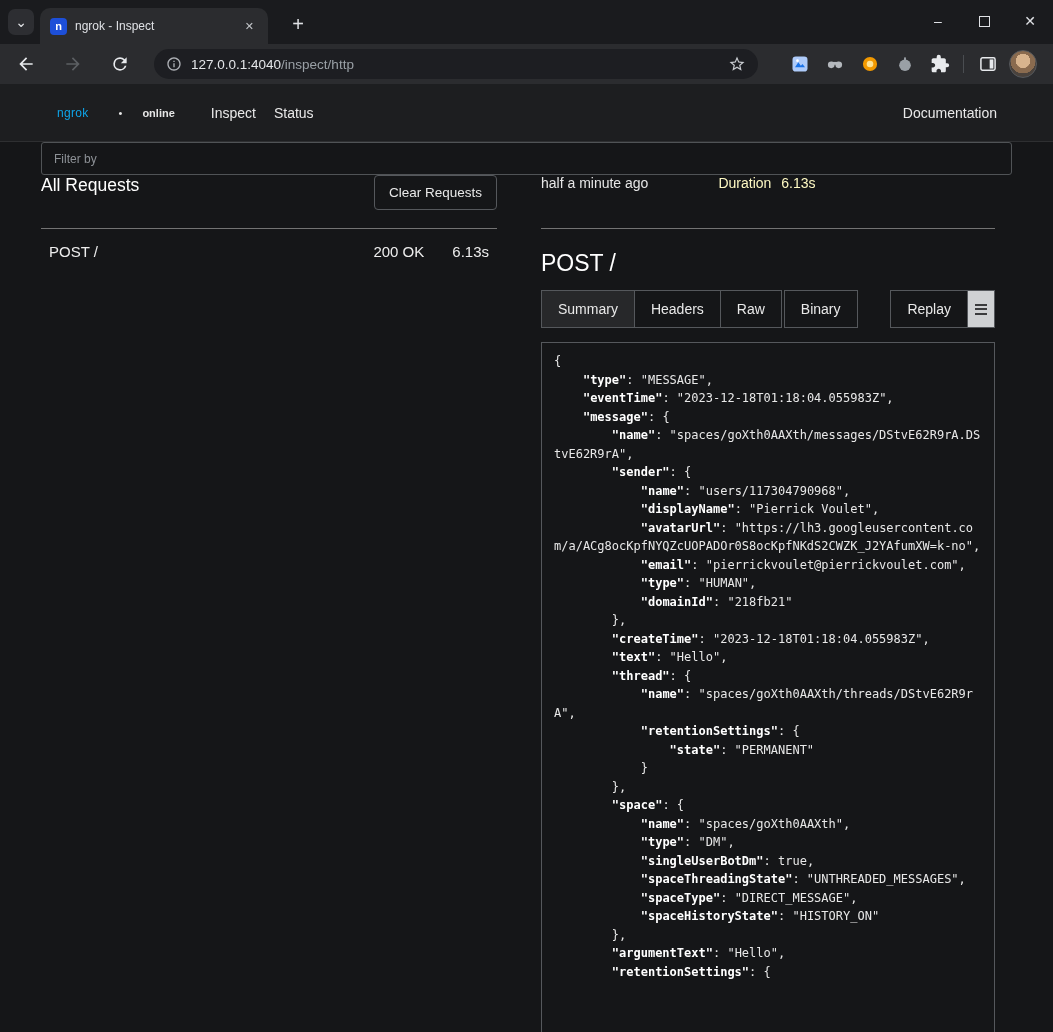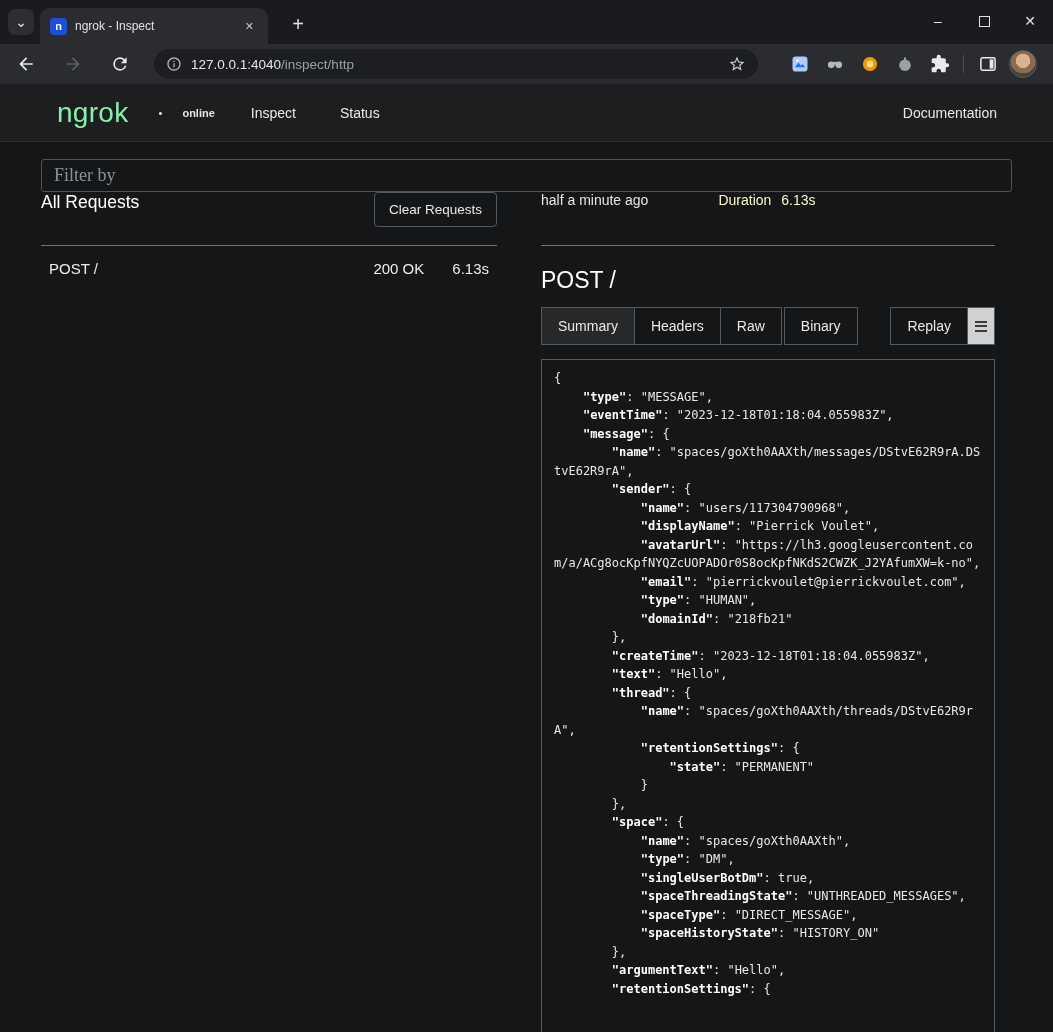--- a/index.html
+++ b/index.html
@@ -60,32 +60,32 @@
     background: radial-gradient(circle at 50% 38%, #d8b48e 0 34%, #8a6b4f 35% 60%, #4a423c 61% 100%);
     border:1px solid #55585c;
   }
   .kebab { font-size:16px; color:#dfe1e5; }
 
   
   .app-header {
     height:58px; background:#1d1e20; border-bottom:1px solid #2e2f31;
     display:flex; align-items:center; padding:0 56px 0 57px;
   }
-  .logo { font-size:28px; color:#86efac; letter-spacing:.3px; }
+  .logo { font-size:12px; color:#0ea5e9; letter-spacing:.3px; }
   .status-dot { margin-left:30px; font-size:11px; color:#e6e6e6; }
   .status-online { margin-left:20px; font-size:11px; font-weight:bold; color:#e6e6e6; }
-  .app-nav { display:flex; gap:44px; margin-left:36px; }
+  .app-nav { display:flex; gap:18px; margin-left:36px; }
   .app-nav a, .doc-link { font-size:14px; color:#e9e9e9; text-decoration:none; cursor:pointer; }
   .doc-link { margin-left:auto; }
 
   .main { padding:0 41px; }
   .filter-input {
-    margin-top:17px; width:100%; height:33px; background:transparent;
+    width:100%; height:33px; background:transparent;
     border:1px solid #505356; border-radius:3px; color:#e8e8e8;
-    padding:0 12px; font-size:18px; font-family:Liberation Serif, serif; outline:none;
+    padding:0 12px; font-size:12px; font-family:Liberation Sans, sans-serif; outline:none;
   }
   .filter-input::placeholder { color:#8d9196; }
 
   .columns { display:flex; }
   .col-left { width:456px; flex:none; }
   .col-right { width:454px; flex:none; margin-left:44px; }
 
   .panel-head {
     display:flex; align-items:flex-start; min-height:54px;
     border-bottom:1px solid #737373;

